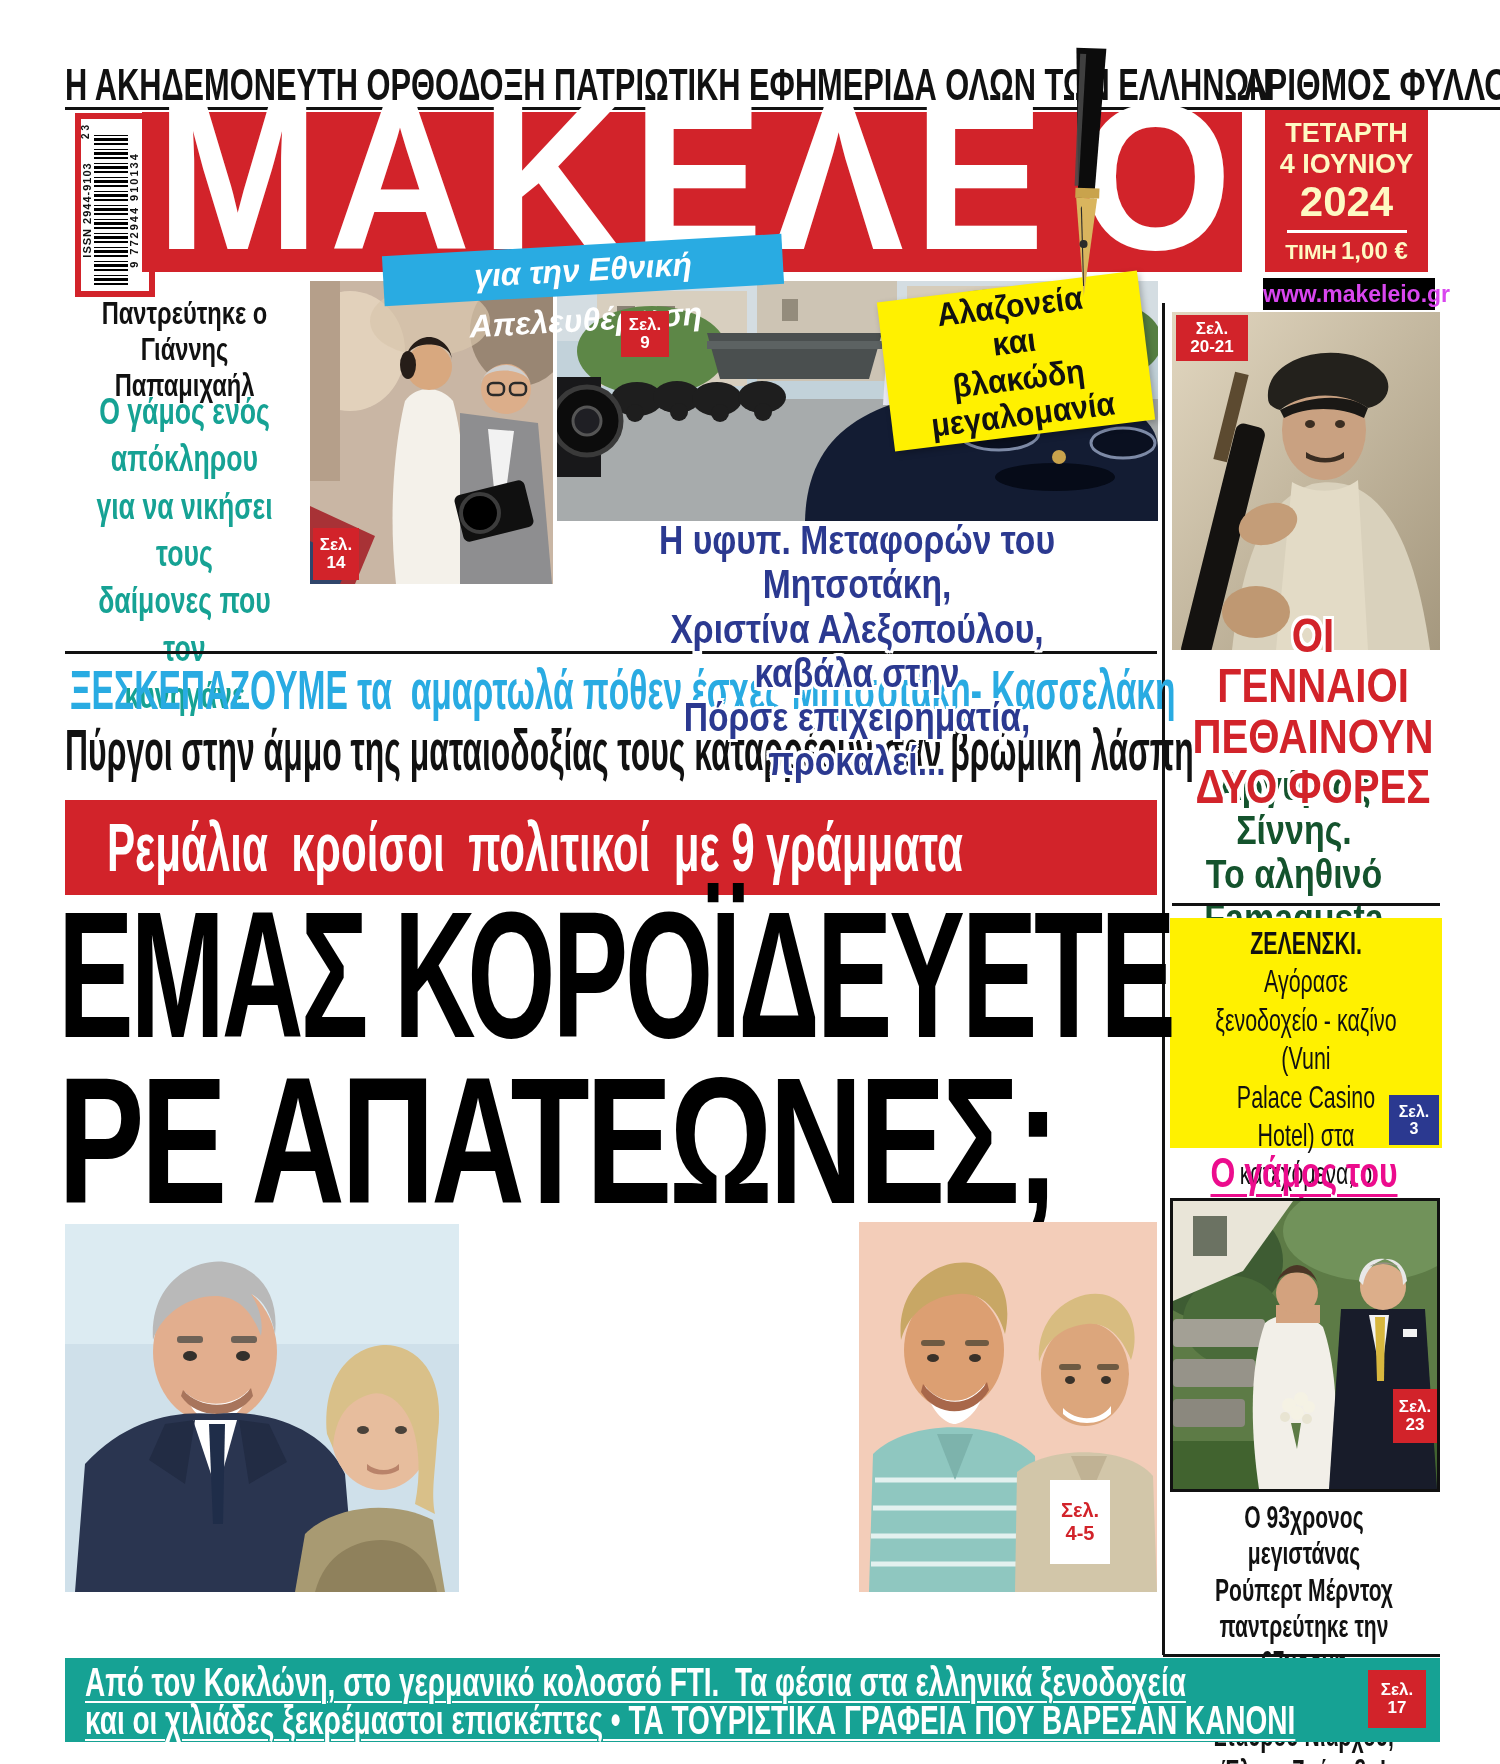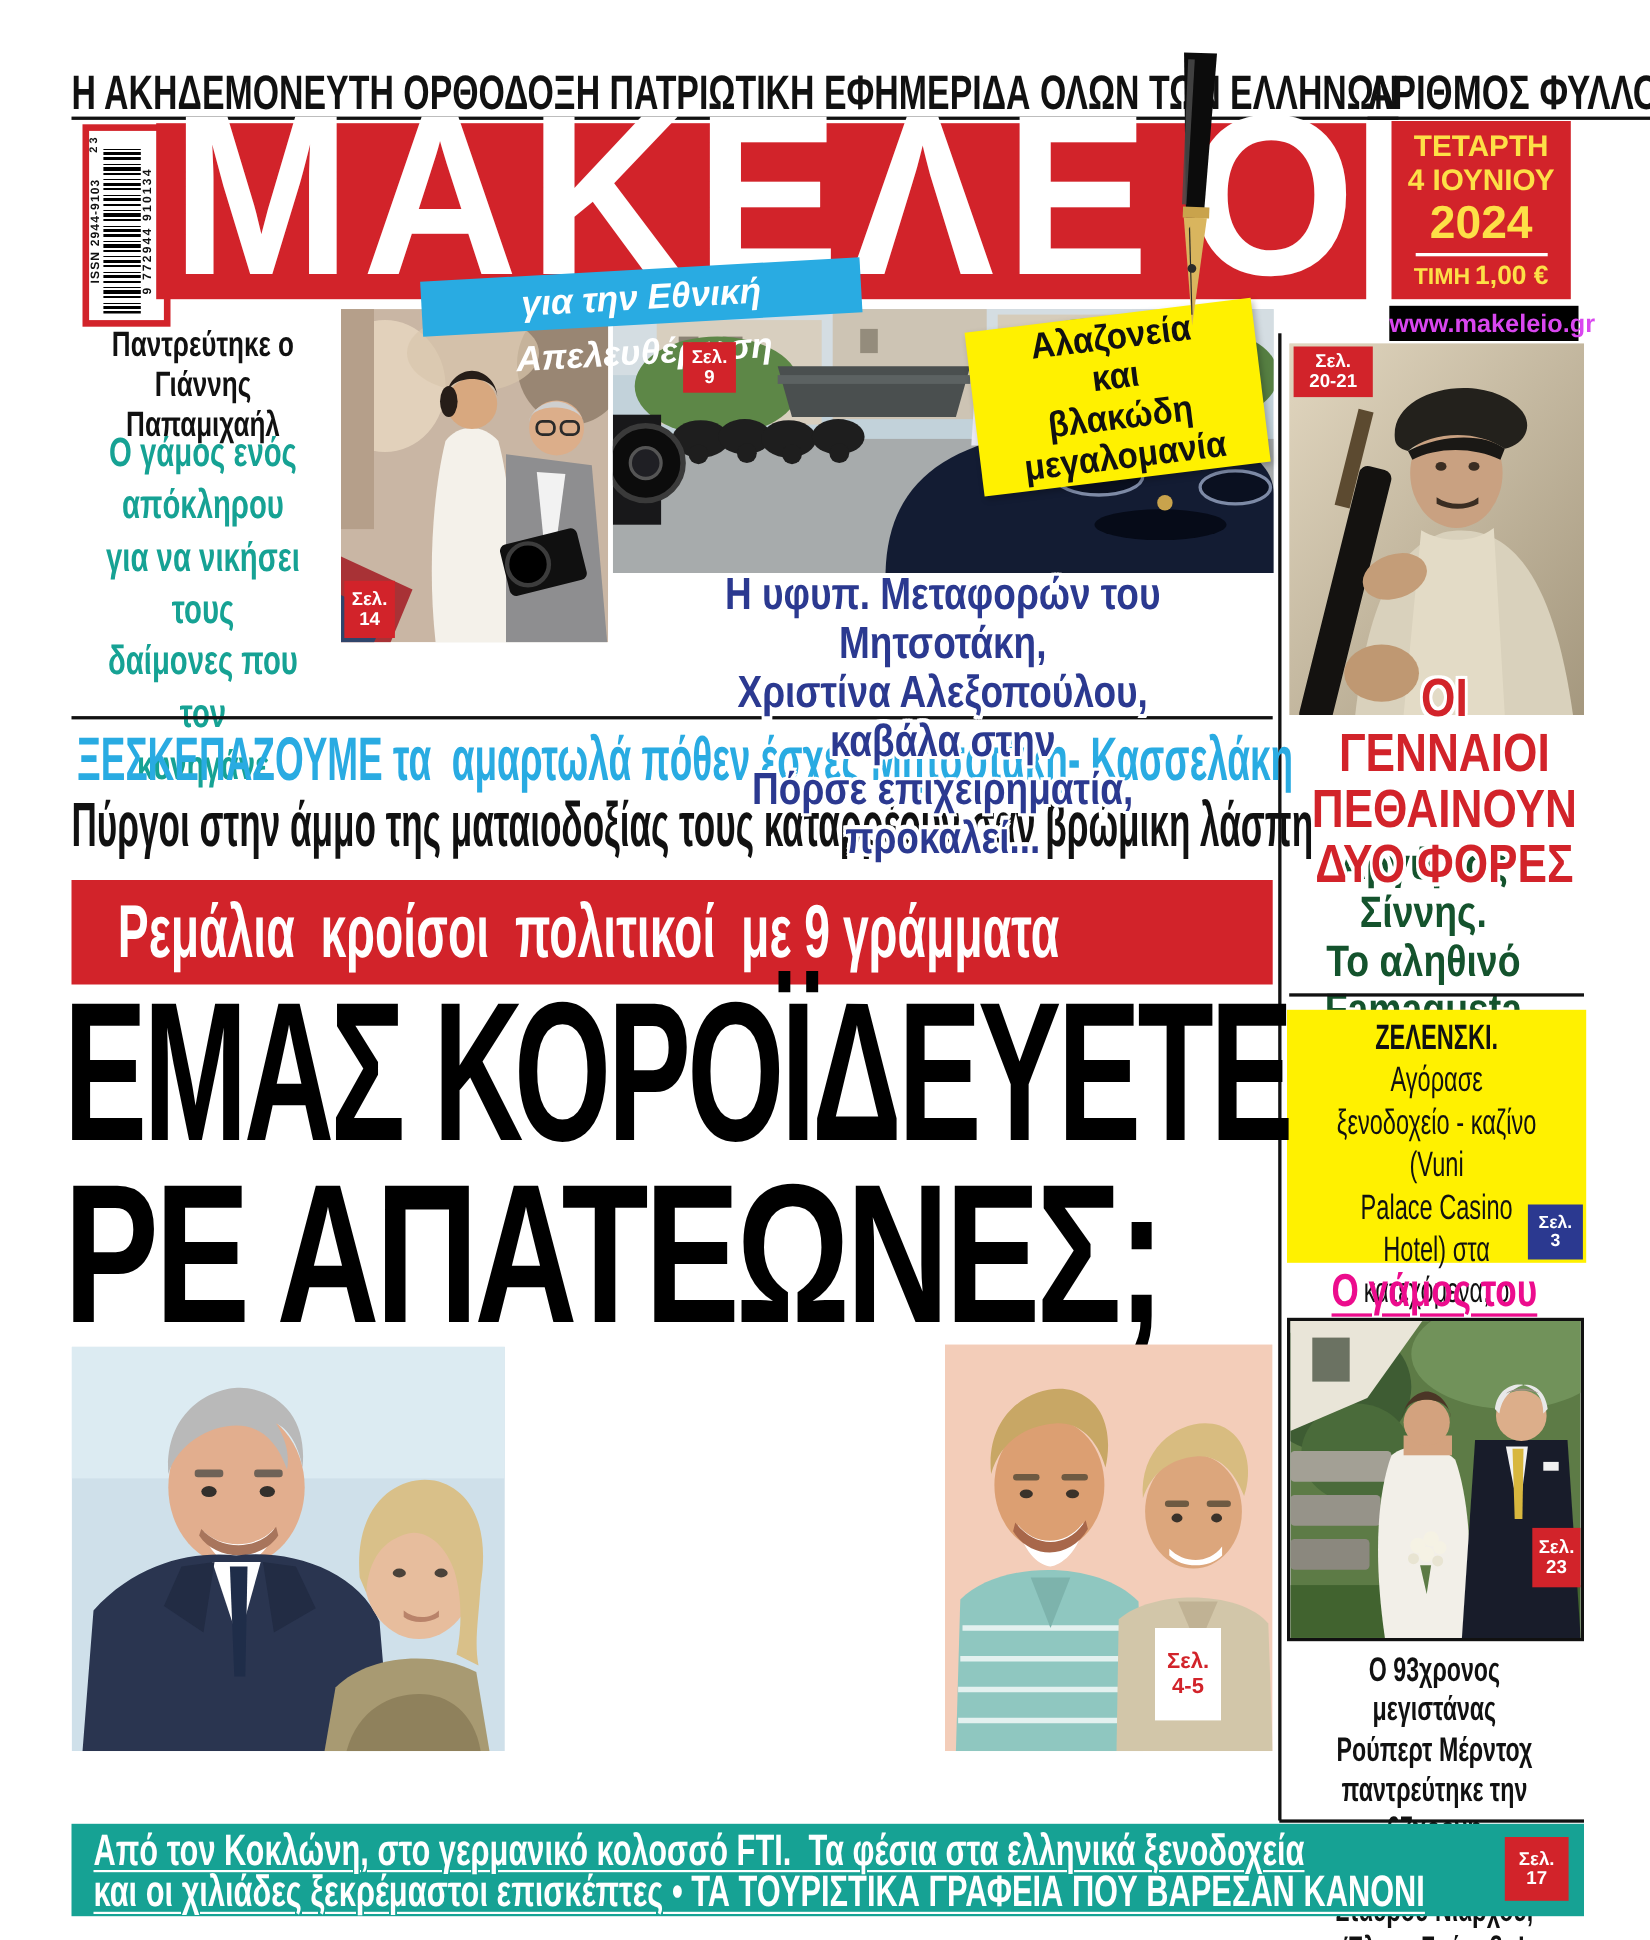--- a/index.html
+++ b/index.html
@@ -56,21 +56,21 @@
     <rect x="48" y="142" width="24" height="10" fill="#c9a34c"></rect>
     <path d="M49 152 L70 152 L60 250 Z" fill="#d9b55e"></path>
     <path d="M55 160 L60 240 L59 240 L54 162 Z" fill="#2a2a2a"></path>
     <circle cx="58" cy="198" r="4" fill="#2a2a2a"></circle>
   </svg>
 
   <div class="abs" style="left:383px;top:245px;width:400px;height:50px;background:#29abe2;z-index:6;transform:rotate(-3.2deg);text-align:center;">
     <span style="color:#fff;font-weight:700;font-style:italic;font-size:32px;line-height:50px;">για την Εθνική Απελευθέρωση</span>
   </div>
 
-  <div class="abs" style="left:1265px;top:110px;width:163px;height:162px;background:#d2232a;color:#fde047;text-align:center;">
+  <div class="abs" style="left:1265px;top:110px;width:163px;height:162px;background:#d2232a;color:#fef9c3;text-align:center;">
     <div style="margin-top:8px;font-weight:800;font-size:27px;line-height:30px;">ΤΕΤΑΡΤΗ</div>
     <div style="font-weight:800;font-size:27px;line-height:32px;">4 ΙΟΥΝΙΟΥ</div>
     <div style="font-weight:800;font-size:42px;line-height:44px;">2024</div>
     <div style="width:120px;height:3px;background:#fff;margin:6px auto 4px auto;"></div>
     <div>
       <span style="font-weight:700;font-size:21px;">ΤΙΜΗ</span>
       <span style="font-weight:800;font-size:24px;">1,00 €</span>
     </div>
   </div>
 

